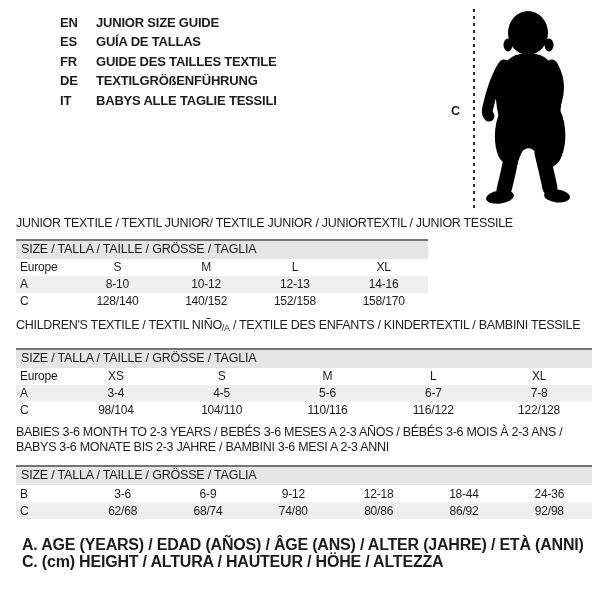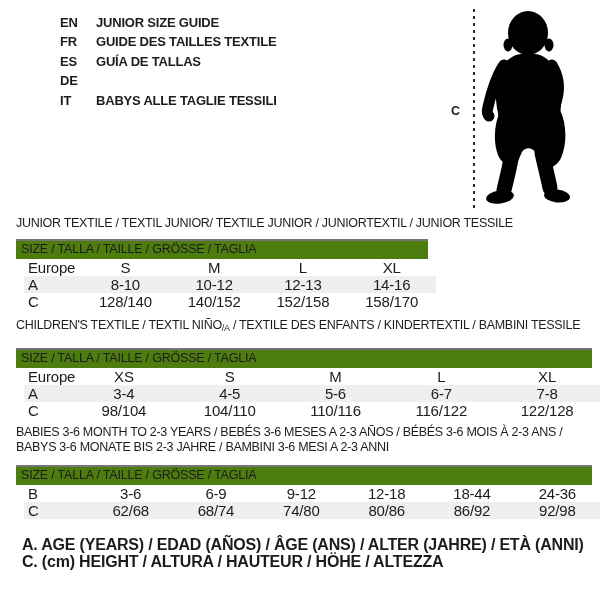--- a/index.html
+++ b/index.html
@@ -23,54 +23,55 @@
   .silhouette{position:absolute;left:480px;top:5px;}
 
   
   .section{position:absolute;left:16px;}
   #sec-junior{top:216px;width:412px;}
   #sec-children{top:318px;width:576px;}
   #sec-babies{top:425px;width:576px;}
   .sec-title{font-weight:normal;font-size:12.5px;line-height:14.5px;letter-spacing:-0.3px;white-space:nowrap;}
   .sub{font-size:9px;vertical-align:-2px;}
   .table-head{
-    background:#4d7c0f;border-top:2px solid #757575;
+    background:#e5e5e5;border-top:2px solid #757575;
     font-size:12.5px;letter-spacing:-0.2px;padding:1px 0 2px 5px;line-height:15px;
   }
   #sec-junior .table-head{margin-top:8px;}
   #sec-children .table-head{margin-top:12px;}
   #sec-babies .table-head{margin-top:11px;}
-  table{width:100%;border-collapse:collapse;table-layout:fixed;font-size:15px;letter-spacing:-0.2px;margin-left:8px;}
+  table{width:100%;border-collapse:collapse;table-layout:fixed;font-size:12px;letter-spacing:-0.2px;}
   td{height:17px;text-align:center;padding:0;}
   td.lbl{text-align:left;padding-left:4px;}
   tr.stripe{background:#efefef;}
 
   
   .footnotes{position:absolute;left:22px;top:536px;font-weight:bold;font-size:16px;line-height:17.3px;letter-spacing:-0.2px;white-space:nowrap;}
 </style>
 </head>
 <body>
 
 <div class="canvas">
 
   <div class="lang-block">
     <div class="lang-row">
       <span class="lang-code">EN</span>
       <span class="lang-title">JUNIOR SIZE GUIDE</span>
     </div>
     <div class="lang-row">
+      <span class="lang-code">ES</span>
+      <span class="lang-title">GUÍA DE TALLAS</span>
+    </div>
+    <div class="lang-row">
       <span class="lang-code">FR</span>
       <span class="lang-title">GUIDE DES TAILLES TEXTILE</span>
     </div>
     <div class="lang-row">
-      <span class="lang-code">ES</span>
-      <span class="lang-title">GUÍA DE TALLAS</span>
-    </div>
-    <div class="lang-row">
       <span class="lang-code">DE</span>
+      <span class="lang-title">TEXTILGRÖßENFÜHRUNG</span>
     </div>
     <div class="lang-row">
       <span class="lang-code">IT</span>
       <span class="lang-title">BABYS ALLE TAGLIE TESSILI</span>
     </div>
   </div>
 
   <div class="dash-line"></div>
   <div class="c-label">C</div>
   <svg class="silhouette" width="100" height="205" viewBox="0 0 100 205" fill="#000000">

